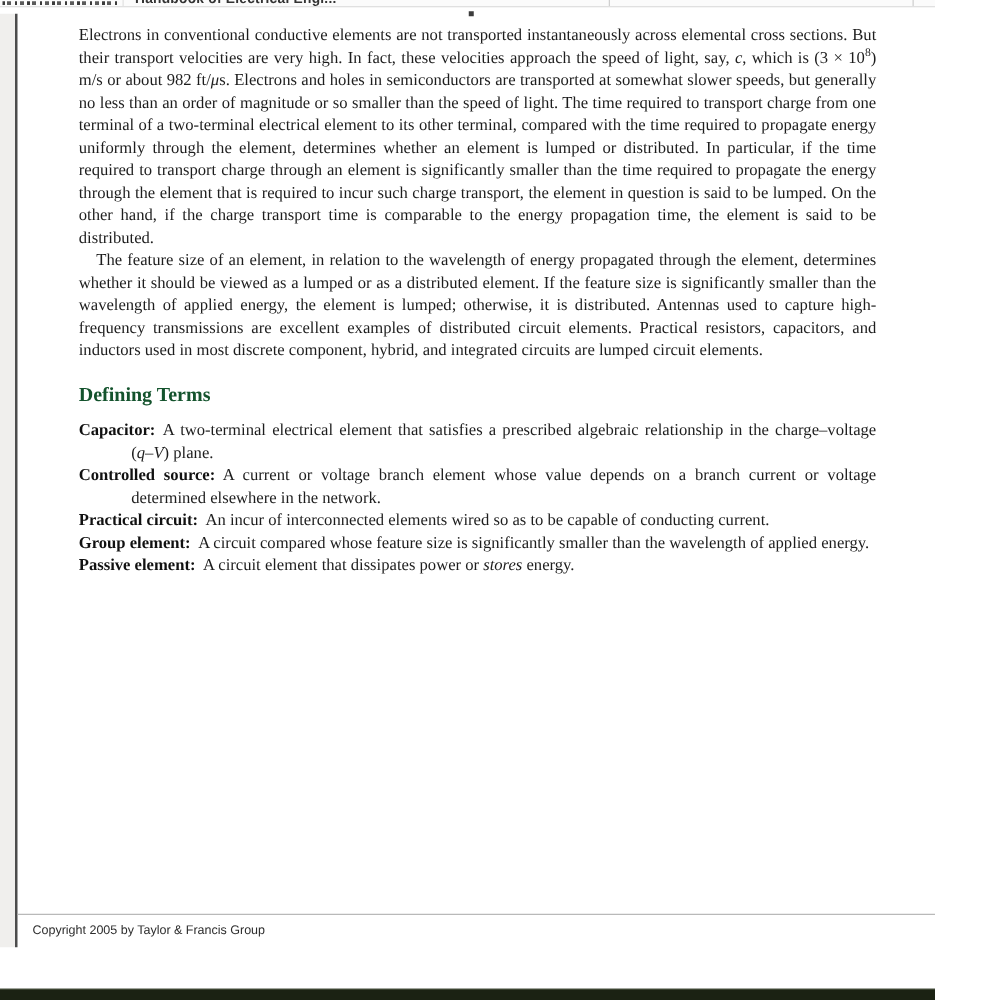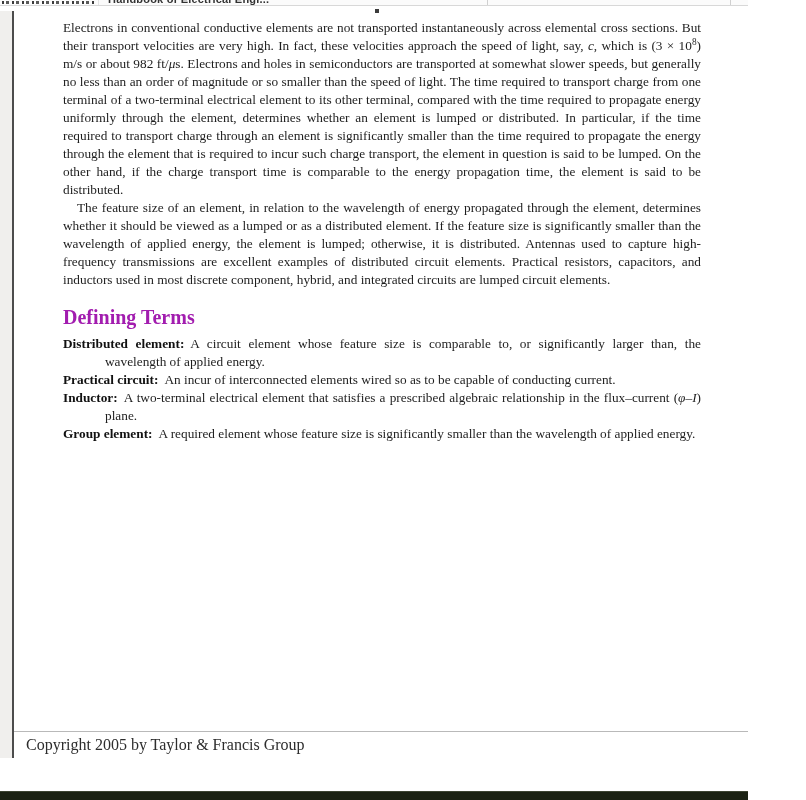--- a/index.html
+++ b/index.html
@@ -36,30 +36,30 @@
   
   .content{
     position:absolute;left:63px;top:13px;width:638px;
     font-size:13.3px;line-height:18px;text-align:justify;color:#1d1d1d;
   }
   .content p{margin:0;}
   .content p.indent{text-indent:14px;}
   .content sup{font-size:70%;line-height:0;}
   .content em{font-style:italic;}
   h2.defining{
-    font-size:20px;line-height:20px;font-weight:bold;margin:18px 0 8px 0;
-    text-align:left;color:#a21caf;
+    font-size:16px;line-height:20px;font-weight:bold;margin:18px 0 8px 0;
+    text-align:left;color:#14532d;
   }
   .def{padding-left:42px;text-indent:-42px;margin:0;}
   .def b.term{font-weight:bold;margin-right:6px;color:#111;}
   
   .footer-rule{position:absolute;left:14px;top:725px;width:754px;height:1px;background:#b9b9b9;}
   .copyright{
-    position:absolute;left:26px;top:732px;font-size:16px;line-height:14px;color:#2d2d2d;
-    font-family:Liberation Serif, serif;
+    position:absolute;left:26px;top:732px;font-size:10px;line-height:14px;color:#2d2d2d;
+    font-family:Liberation Sans, sans-serif;
   }
   
   .white-band{position:absolute;left:0;top:758px;width:806px;height:33px;background:#ffffff;}
   .bottom-bar{
     position:absolute;left:0;top:791px;width:806px;height:9px;
     background:#1b2213;border-top:1px solid #3c4431;box-sizing:border-box;
   }
 </style>
 </head>
 <body>
@@ -85,24 +85,25 @@
     <div class="page-edge right"></div>
     <div class="cutoff-mark"></div>
 
     <div class="content">
       <div id="paragraphs">
           <p>Electrons in conventional conductive elements are not transported instantaneously across elemental cross sections. But their transport velocities are very high. In fact, these velocities approach the speed of light, say, <em>c</em>, which is (3 × 10<sup>8</sup>) m/s or about 982 ft/<em>μ</em>s. Electrons and holes in semiconductors are transported at somewhat slower speeds, but generally no less than an order of magnitude or so smaller than the speed of light. The time required to transport charge from one terminal of a two-terminal electrical element to its other terminal, compared with the time required to propagate energy uniformly through the element, determines whether an element is lumped or distributed. In particular, if the time required to transport charge through an element is significantly smaller than the time required to propagate the energy through the element that is required to incur such charge transport, the element in question is said to be lumped. On the other hand, if the charge transport time is comparable to the energy propagation time, the element is said to be distributed.</p>
           <p class="indent">The feature size of an element, in relation to the wavelength of energy propagated through the element, determines whether it should be viewed as a lumped or as a distributed element. If the feature size is significantly smaller than the wavelength of applied energy, the element is lumped; otherwise, it is distributed. Antennas used to capture high-frequency transmissions are excellent examples of distributed circuit elements. Practical resistors, capacitors, and inductors used in most discrete component, hybrid, and integrated circuits are lumped circuit elements.</p>
         </div>
       <h2 class="defining">Defining Terms</h2>
       <div id="definitions">
-          <p class="def"><b class="term">Distributed element:</b><span>A circuit element whose feature size is comparable to, or significantly larger than, the wavelength of applied energy.</span></p>
+          <p class="def"><b class="term">Capacitor:</b><span>A two-terminal electrical element that satisfies a prescribed algebraic relationship in the charge–voltage (<em>q</em>–<em>V</em>) plane.</span></p>
+          <p class="def"><b class="term">Controlled source:</b><span>A current or voltage branch element whose value depends on a branch current or voltage determined elsewhere in the network.</span></p>
           <p class="def"><b class="term">Practical circuit:</b><span>An incur of interconnected elements wired so as to be capable of conducting current.</span></p>
-          <p class="def"><b class="term">Inductor:</b><span>A two-terminal electrical element that satisfies a prescribed algebraic relationship in the flux–current (<em>φ</em>–<em>I</em>) plane.</span></p>
-          <p class="def"><b class="term">Group element:</b><span>A required element whose feature size is significantly smaller than the wavelength of applied energy.</span></p>
+          <p class="def"><b class="term">Group element:</b><span>A circuit compared whose feature size is significantly smaller than the wavelength of applied energy.</span></p>
+          <p class="def"><b class="term">Passive element:</b><span>A circuit element that dissipates power or <em>stores</em> energy.</span></p>
         </div>
     </div>
 
     <div class="footer-rule"></div>
     <div class="copyright">Copyright 2005 by Taylor &amp; Francis Group</div>
   </div>
 
   <div class="white-band"></div>
   <div class="bottom-bar"></div>
 </div>

